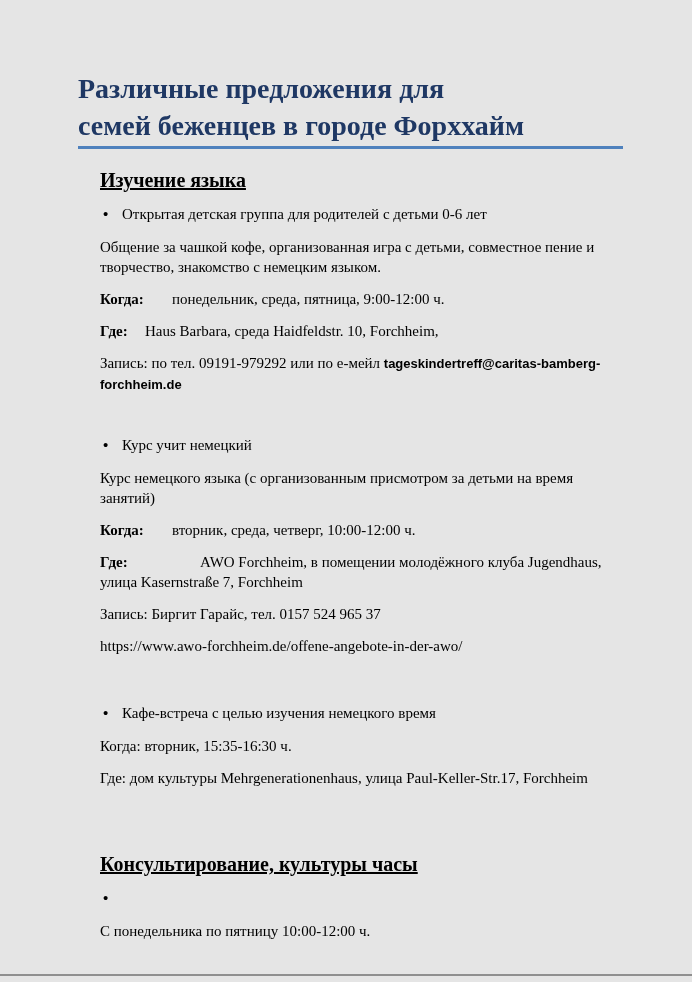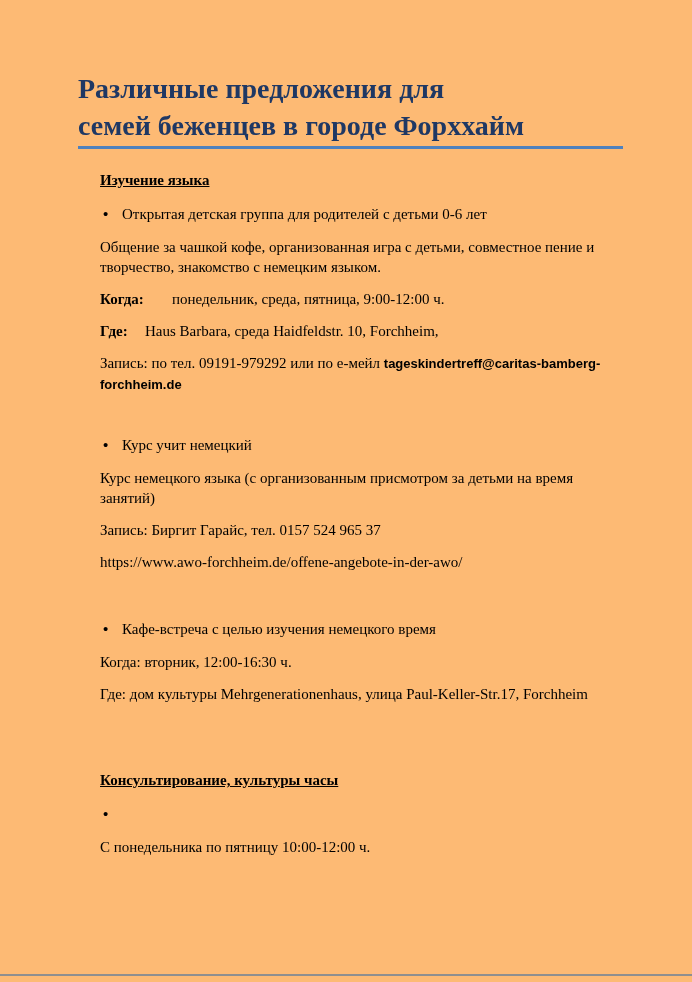--- a/index.html
+++ b/index.html
@@ -4,21 +4,21 @@
 <style>
   html, body {
     margin: 0;
     padding: 0;
     background: #ffffff;
   }
   .page {
     position: relative;
     width: 692px;
     height: 982px;
-    background: #fdba74;
+    background: #e5e5e5;
     overflow: hidden;
     font-family: "Liberation Serif", serif;
     font-size: 15px;
     color: #000000;
   }
   
   .title-block {
     margin: 0 69px 0 78px;
     padding-top: 70px;
   }
@@ -33,21 +33,21 @@
   .title-rule {
     margin-top: 2px;
     height: 3px;
     background: #4F81BD;
   }
   
   .content {
     margin: 0 72px 0 100px;
   }
   .content h2 {
-    font-size: 15px;
+    font-size: 20px;
     font-weight: bold;
     text-decoration: underline;
     margin: 21px 0 14px 0;
     line-height: 20px;
   }
   .content p {
     margin: 0 0 12px 0;
     line-height: 20px;
   }
   .bullet-row {
@@ -112,30 +112,32 @@
     <p><span class="lbl w45">Где:</span><span class="b">Haus Barbara,</span><span> среда </span><span class="b">Haidfeldstr. 10, Forchheim,</span></p>
     <p><span class="b">Запись: по тел. 09191-979292 или по е-мейл </span><span class="sans">tageskindertreff@caritas-bamberg-forchheim.de</span></p>
 
     <div class="sp28"></div>
 
     <div class="bullet-row">
       <span class="bullet-glyph">•</span>
       <span class="b">Курс учит немецкий</span>
     </div>
     <p>Курс немецкого языка (с организованным присмотром за детьми на время занятий)</p>
+    <p><span class="lbl w72">Когда:</span><span>вторник, среда, четверг, 10:00-12:00 ч.</span></p>
+    <p><span class="lbl w100">Где:</span><span>AWO Forchheim, в помещении молодёжного клуба Jugendhaus, улица Kasernstraße 7, Forchheim</span></p>
     <p><span class="b">Запись</span><span>: Биргит Гарайс, тел. 0157 524 965 37</span></p>
     <p><span>https://www.awo-forchheim.de/offene-angebote-in-der-awo/</span></p>
 
     <div class="sp35"></div>
 
     <div class="bullet-row">
       <span class="bullet-glyph">•</span>
       <span class="b">Кафе-встреча с целью изучения немецкого время</span>
     </div>
-    <p><span class="b">Когда:</span><span> вторник, 12:00-16:30 ч.</span></p>
+    <p><span class="b">Когда:</span><span> вторник, 15:35-16:30 ч.</span></p>
     <p><span class="b">Где:</span><span> дом культуры Mehrgenerationenhaus, улица Paul-Keller-Str.17, Forchheim</span></p>
 
     <div class="sp33"></div>
 
     <h2>Консультирование, культуры часы</h2>
     <div class="bullet-row">
       <span class="bullet-glyph">•</span>
     </div>
     <p>С понедельника по пятницу 10:00-12:00 ч.</p>
 

